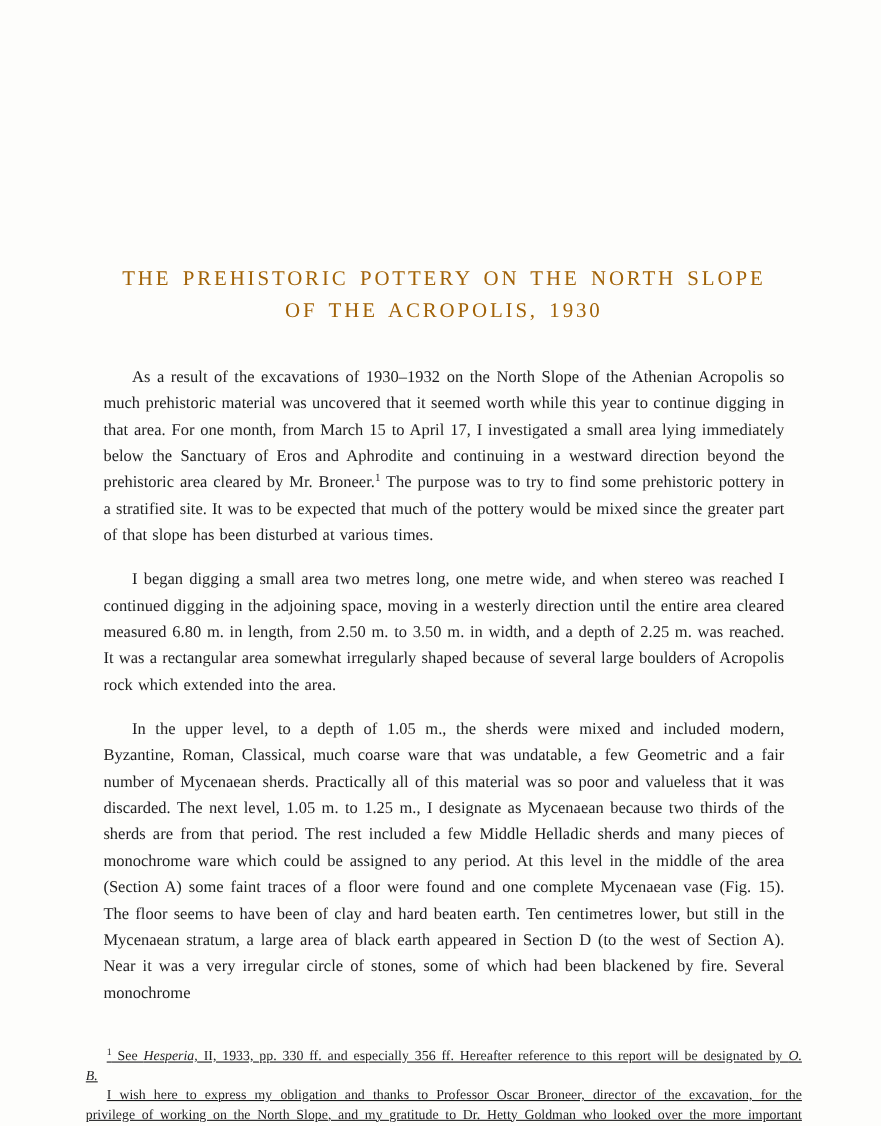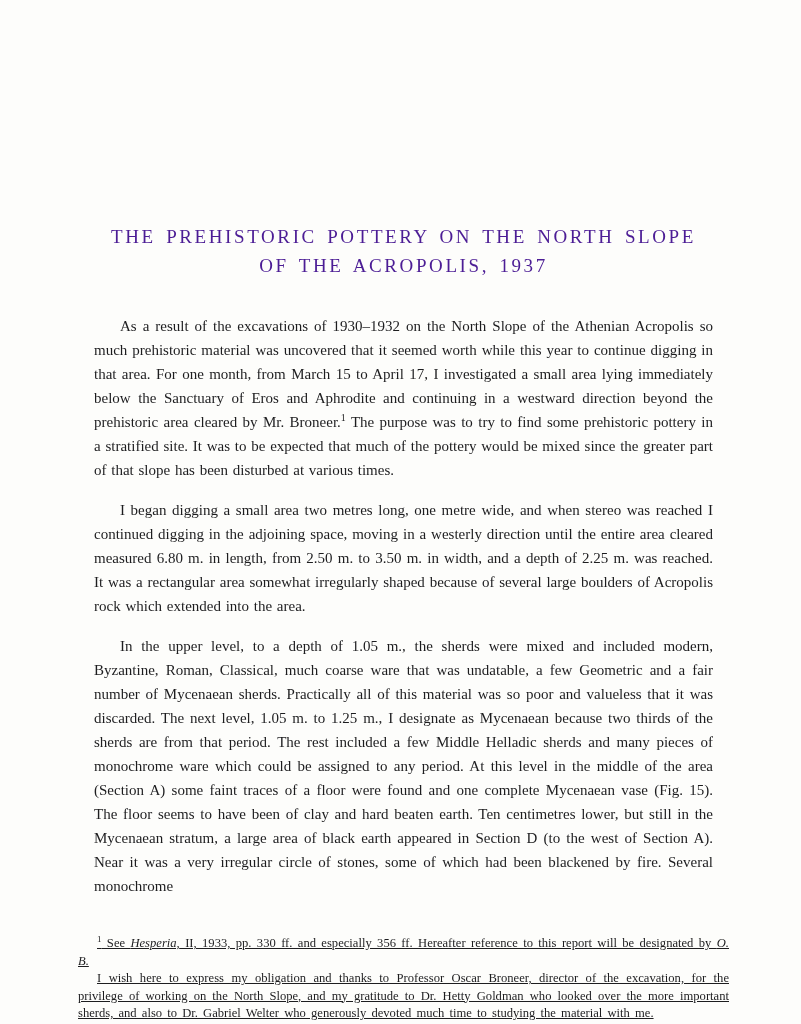--- a/index.html
+++ b/index.html
@@ -12,27 +12,27 @@
     width: 801px;
     height: 1024px;
     box-sizing: border-box;
     background: #fdfdfb;
     color: #1d1d1f;
     font-family: "Liberation Serif", "DejaVu Serif", serif;
     padding: 222px 72px 0 78px;
     overflow: hidden;
   }
   .paper-title {
-    margin: 0 0 34px 0;
+    margin: 17px 0 34px 0;
     text-align: center;
     font-size: 19px;
     line-height: 29px;
     font-weight: normal;
     letter-spacing: 2.6px;
-    color: #4c1d95;
+    color: #a16207;
     word-spacing: 3px;
   }
   .body-text p {
     margin: 16px;
     font-size: 15px;
     line-height: 24px;
     text-align: justify;
     text-indent: 26px;
     word-spacing: 1px;
   }
@@ -62,21 +62,21 @@
     font-style: italic;
   }
 </style>
 </head>
 <body>
 
 <div class="page">
 
   <h1 class="paper-title">
     <span>THE PREHISTORIC POTTERY ON THE NORTH SLOPE</span><br>
-    <span>OF THE ACROPOLIS, 1937</span>
+    <span>OF THE ACROPOLIS, 1930</span>
   </h1>
 
   <div class="body-text">
     <p><span>As a result of the excavations of 1930–1932 on the North Slope of the Athenian Acropolis so much prehistoric material was uncovered that it seemed worth while this year to continue digging in that area. For one month, from March 15 to April 17, I investigated a small area lying immediately below the Sanctuary of Eros and Aphrodite and continuing in a westward direction beyond the prehistoric area cleared by Mr. Broneer.</span><sup class="fnref">1</sup><span> The purpose was to try to find some prehistoric pottery in a stratified site. It was to be expected that much of the pottery would be mixed since the greater part of that slope has been disturbed at various times.</span></p>
     <p>I began digging a small area two metres long, one metre wide, and when stereo was reached I continued digging in the adjoining space, moving in a westerly direction until the entire area cleared measured 6.80 m. in length, from 2.50 m. to 3.50 m. in width, and a depth of 2.25 m. was reached. It was a rectangular area somewhat irregularly shaped because of several large boulders of Acropolis rock which extended into the area.</p>
     <p>In the upper level, to a depth of 1.05 m., the sherds were mixed and included modern, Byzantine, Roman, Classical, much coarse ware that was undatable, a few Geometric and a fair number of Mycenaean sherds. Practically all of this material was so poor and valueless that it was discarded. The next level, 1.05 m. to 1.25 m., I designate as Mycenaean because two thirds of the sherds are from that period. The rest included a few Middle Helladic sherds and many pieces of monochrome ware which could be assigned to any period. At this level in the middle of the area (Section A) some faint traces of a floor were found and one complete Mycenaean vase (Fig. 15). The floor seems to have been of clay and hard beaten earth. Ten centimetres lower, but still in the Mycenaean stratum, a large area of black earth appeared in Section D (to the west of Section A). Near it was a very irregular circle of stones, some of which had been blackened by fire. Several monochrome</p>
   </div>
 
   <div class="footnotes">
     <p><sup class="fnmark">1</sup><span> See </span><i>Hesperia,</i><span> II, 1933, pp. 330 ff. and especially 356 ff. Hereafter reference to this report will be designated by </span><i>O. B.</i></p>

